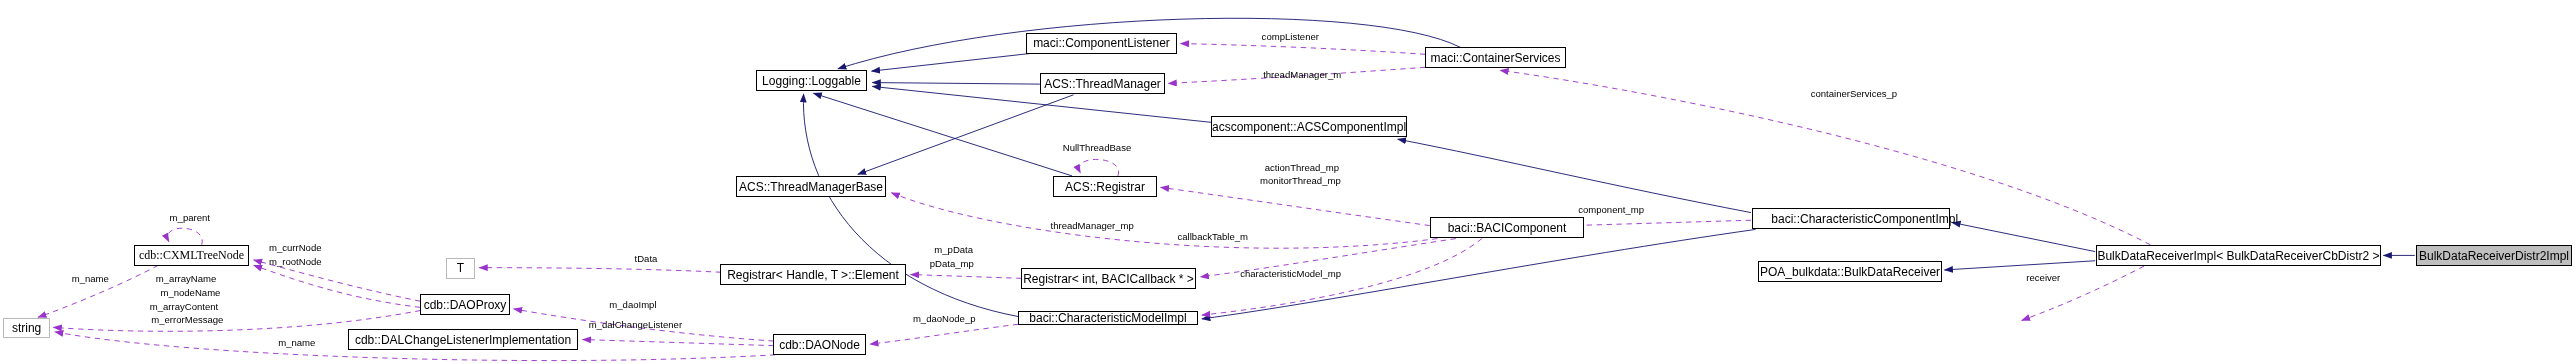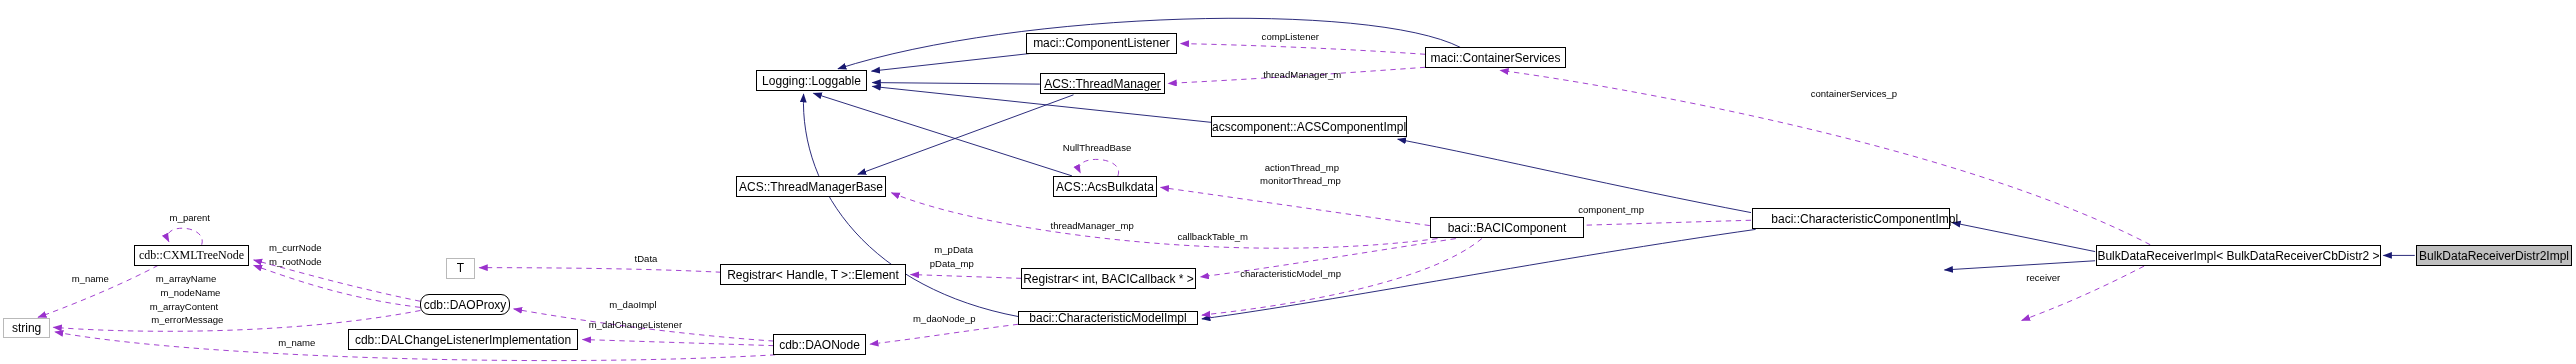--- a/index.html
+++ b/index.html
@@ -81,32 +81,33 @@
       <text x="768" y="429" class="edge-label">m_dalChangeListener</text>
       <path d="M 1330,424 C 1250,434 1190,444 1136,450" fill="none" stroke="#9a32cc" stroke-width="1.2" stroke-dasharray="7,6" marker-end="url(#arrow-use)"></path>
       <text x="1192" y="421" class="edge-label">m_daoNode_p</text>
       <path d="M 1012,464 C 700,482 240,466 70,434" fill="none" stroke="#9a32cc" stroke-width="1.2" stroke-dasharray="7,6" marker-end="url(#arrow-use)"></path>
       <text x="362" y="453" class="edge-label">m_name</text>
       <path d="M 2802,348 C 2736,382 2688,402 2642,419" fill="none" stroke="#9a32cc" stroke-width="1.2" stroke-dasharray="7,6" marker-end="url(#arrow-use)"></path>
       <text x="2648" y="367" class="edge-label">receiver</text>
     </svg>
     <div class="node" style="left: 756px; top: 70px; width: 111px; height: 21.4px;">Logging::Loggable</div>
     <div class="node" style="left: 1026px; top: 33px; width: 151px; height: 20.7px;">maci::ComponentListener</div>
-    <div class="node" style="left: 1040px; top: 73px; width: 125px; height: 21.4px; text-decoration: underline;">ACS::ThreadManager</div>
+    <div class="node" style="left: 1040px; top: 73px; width: 125px; height: 21.4px;">ACS::ThreadManager</div>
     <div class="node" style="left: 1425px; top: 47px; width: 141px; height: 21.4px;">maci::ContainerServices</div>
     <div class="node" style="left: 1211px; top: 116px; width: 196px; height: 21.4px;">acscomponent::ACSComponentImpl</div>
     <div class="node" style="left: 736px; top: 176px; width: 150px; height: 21.4px;">ACS::ThreadManagerBase</div>
-    <div class="node" style="left: 1053px; top: 176px; width: 104px; height: 21.4px;">ACS::AcsBulkdata</div>
+    <div class="node" style="left: 1053px; top: 176px; width: 104px; height: 21.4px;">ACS::Registrar</div>
     <div class="node" style="left: 1430px; top: 217px; width: 154px; height: 21.4px;">baci::BACIComponent</div>
     <div class="node" style="left: 1752px; top: 208px; width: 198px; height: 21.4px; padding-left: 32px;">baci::CharacteristicComponentImpl</div>
+    <div class="node" style="left: 1758px; top: 261px; width: 184px; height: 21.4px;">POA_bulkdata::BulkDataReceiver</div>
     <div class="node" style="left: 2096px; top: 245px; width: 285px; height: 21.4px;">BulkDataReceiverImpl&lt; BulkDataReceiverCbDistr2 &gt;</div>
     <div class="node highlight" style="left: 2416px; top: 245px; width: 156px; height: 21.4px;">BulkDataReceiverDistr2Impl</div>
     <div class="node" style="left: 1018px; top: 311px; width: 180px; height: 14px;">baci::CharacteristicModelImpl</div>
     <div class="node" style="left: 1021px; top: 268px; width: 175px; height: 21.4px;">Registrar&lt; int, BACICallback * &gt;</div>
     <div class="node" style="left: 720px; top: 264px; width: 186px; height: 21.4px;">Registrar&lt; Handle, T &gt;::Element</div>
     <div class="node external" style="left: 446px; top: 258px; width: 29px; height: 20.7px;">T</div>
     <div class="node" style="left: 134px; top: 245px; width: 115px; height: 20.7px; font-family: Liberation Serif, serif;">cdb::CXMLTreeNode</div>
-    <div class="node" style="left: 420px; top: 294px; width: 90px; height: 21.4px; border-radius: 9px;">cdb::DAOProxy</div>
+    <div class="node" style="left: 420px; top: 294px; width: 90px; height: 21.4px;">cdb::DAOProxy</div>
     <div class="node" style="left: 348px; top: 329px; width: 230px; height: 21.4px;">cdb::DALChangeListenerImplementation</div>
     <div class="node" style="left: 773px; top: 334px; width: 93px; height: 21.4px;">cdb::DAONode</div>
     <div class="node external" style="left: 3.1px; top: 318px; width: 47px; height: 20px;">string</div>
   </div>
 
 
 </body></html>

